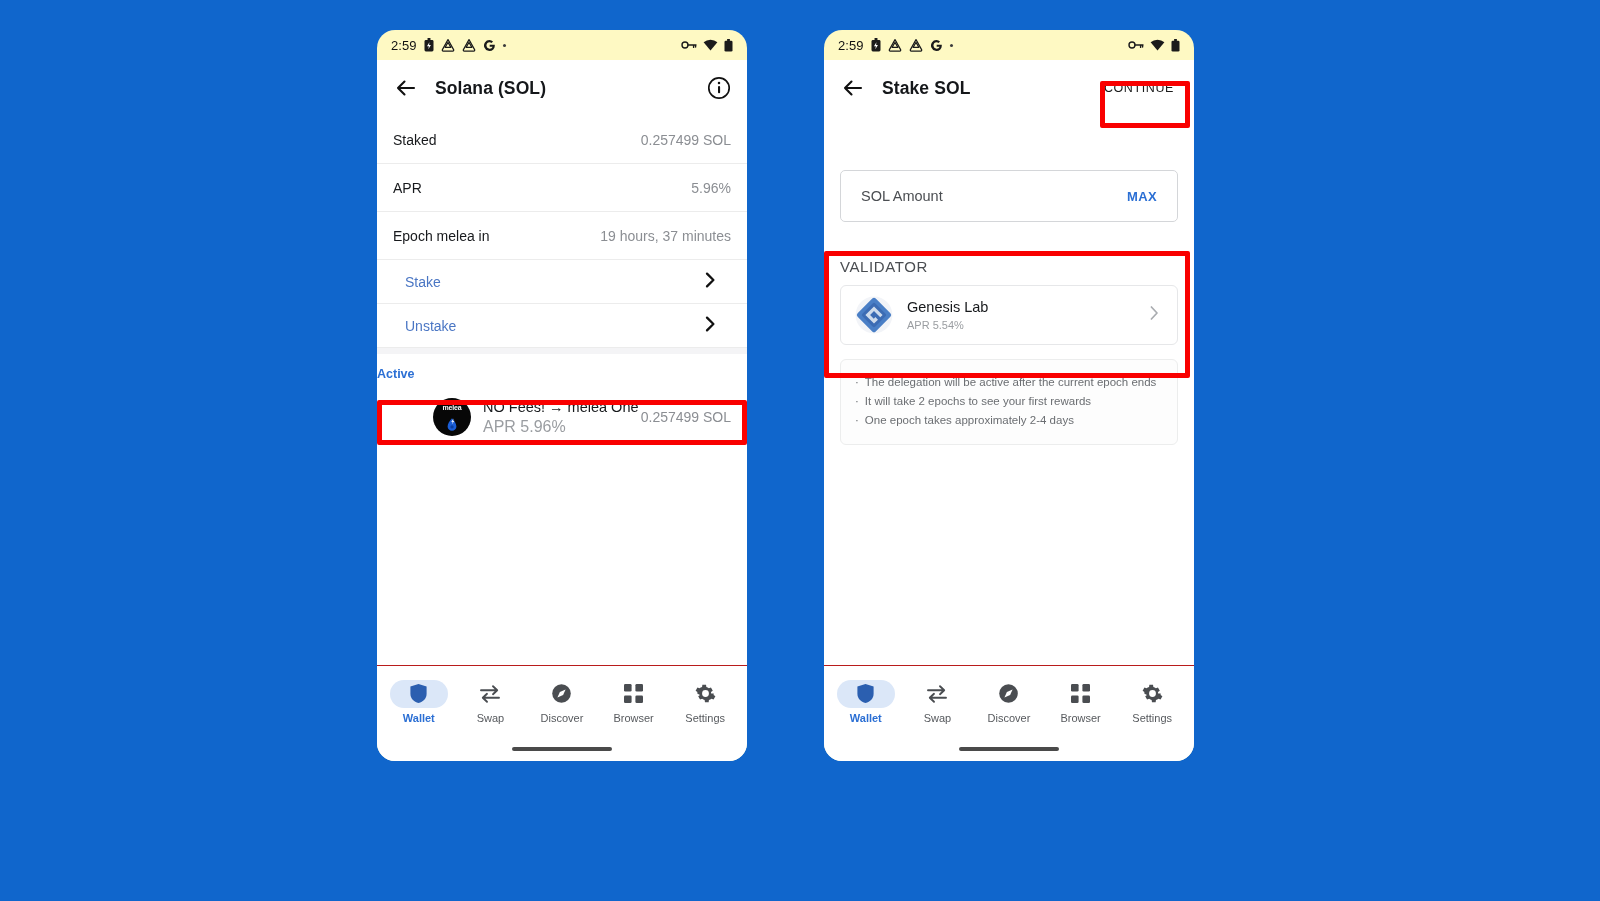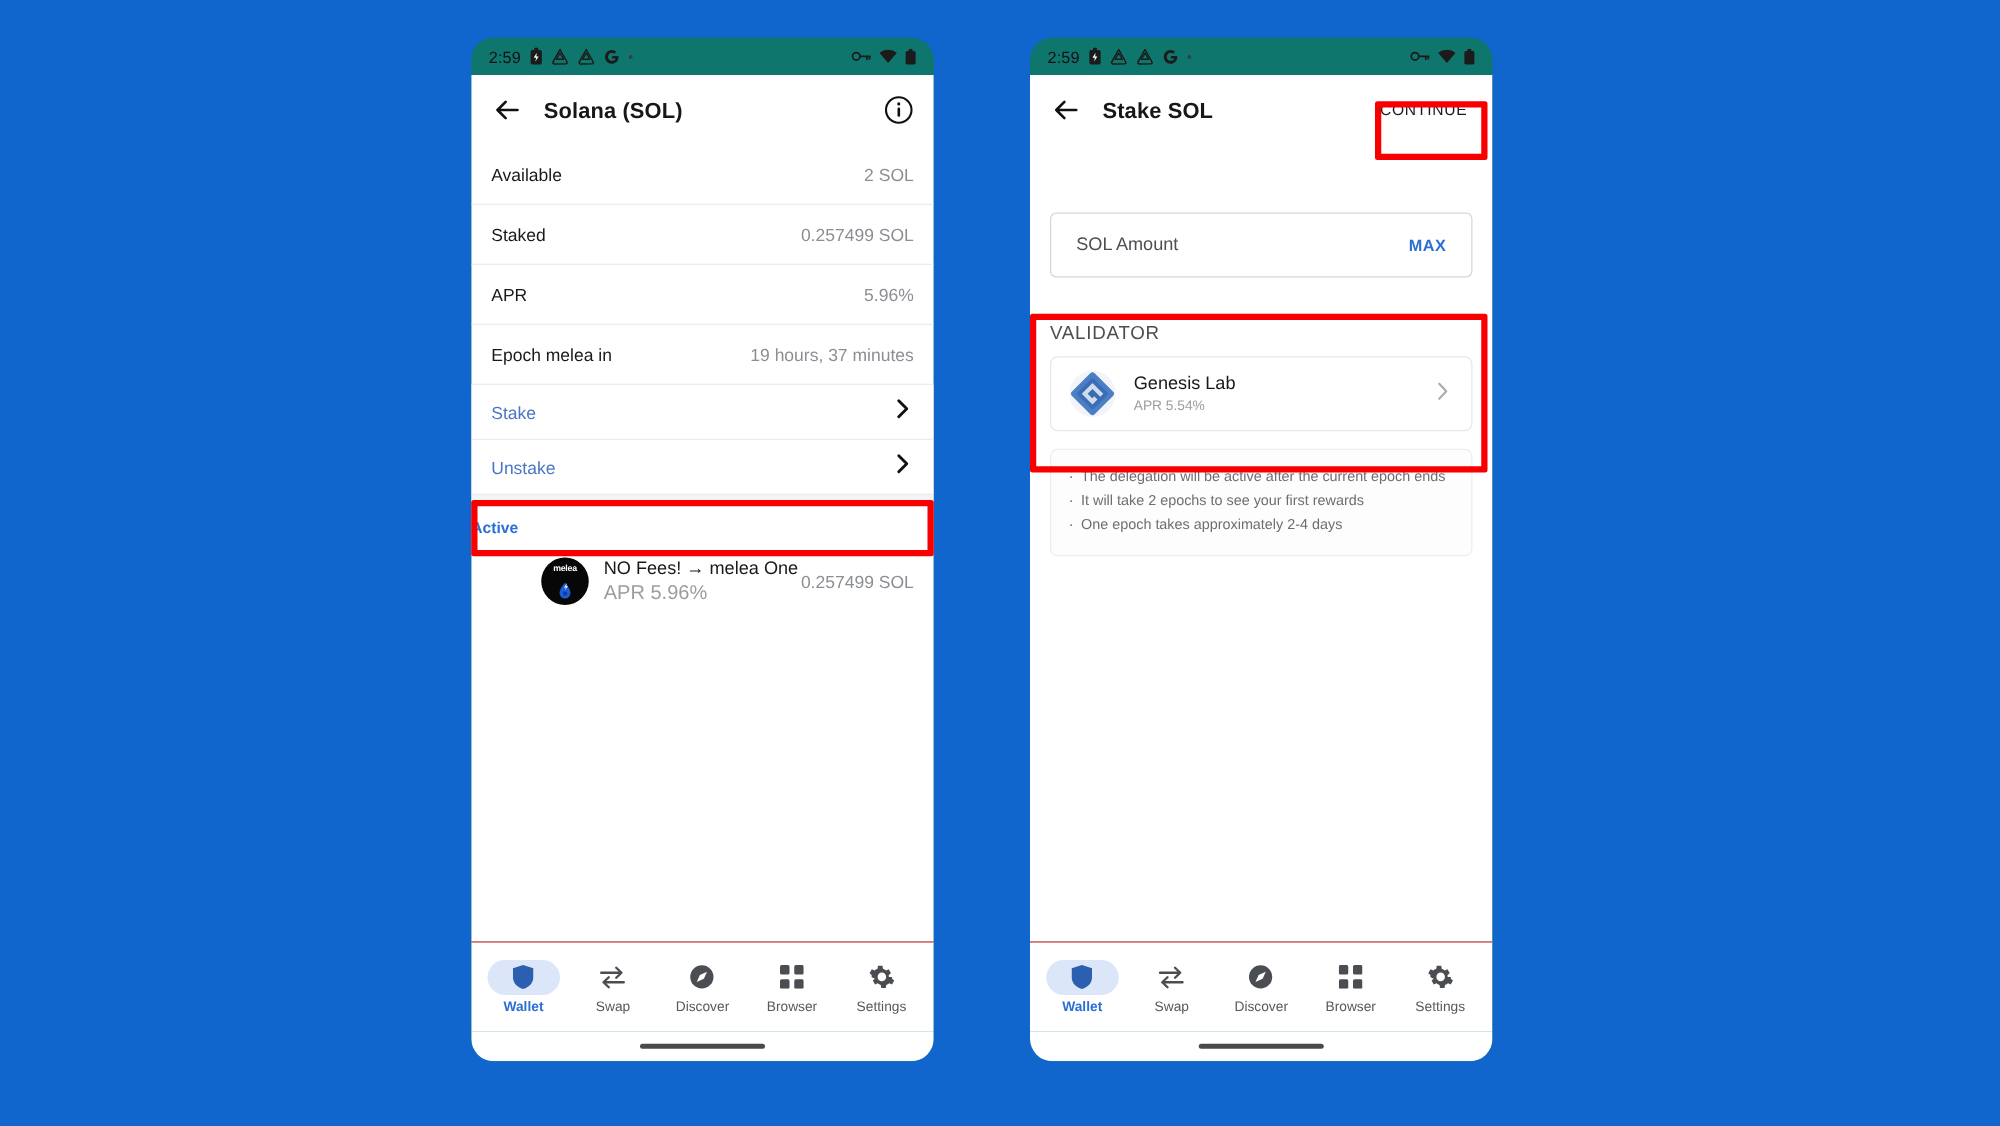--- a/index.html
+++ b/index.html
@@ -7,22 +7,22 @@
     width: 1600px; height: 901px;
     background: #1066cc;
     font-family: "Liberation Sans", sans-serif;
     overflow: hidden;
   }
   .stage { position: relative; width: 1600px; height: 901px; background: #1066cc; }
 
   
   .phone {
     position: absolute;
-    width: 370px; height: 819px;
-    background: #0f766e;
+    width: 370px; height: 731px;
+    background: #fef9c3;
     border-radius: 18px;
     overflow: hidden;
     display: flex; flex-direction: column;
   }
   #phone-left  { left: 377px; top: 30px; }
   #phone-right { left: 824px; top: 30px; }
 
   
   .statusbar {
     height: 30px; flex: 0 0 30px;
@@ -72,21 +72,21 @@
     border-bottom: 1px solid #ececec;
   }
   .kv-row.thick-top { border-top: 6px solid #f4f4f6; }
   .kv-key { font-size: 14px; color: #17191c; }
   .kv-val { margin-left: auto; font-size: 14px; color: #8b8e93; }
 
   
   .action-row {
     height: 44px;
     display: flex; align-items: center;
-    padding: 0 16px;
+    padding: 0 28px;
     border-bottom: 1px solid #ececec;
     background: #fff;
     cursor: pointer;
   }
   .action-label { font-size: 14px; color: #4a76c4; }
   .chev-strong { margin-left: auto; }
 
   
   .section-sep { height: 6px; background: #f4f4f6; }
   .active-title {
@@ -298,24 +298,20 @@
         <svg width="24" height="24" viewBox="0 0 24 24">
             <circle cx="12" cy="12" r="10.2" fill="none" stroke="#111" stroke-width="1.7"></circle>
             <circle cx="12" cy="7.1" r="1.25" fill="#111"></circle>
             <rect x="11" y="10" width="2.1" height="7.3" rx="1" fill="#111"></rect>
           </svg>
       </div>
     </div>
 
     <div class="screen-body">
 
-      <div class="kv-row">
-        <span class="kv-key">Available</span>
-        <span class="kv-val">2 SOL</span>
-      </div>
       <div class="kv-row">
         <span class="kv-key">Staked</span>
         <span class="kv-val">0.257499 SOL</span>
       </div>
 
       <div class="kv-row">
         <span class="kv-key">APR</span>
         <span class="kv-val">5.96%</span>
       </div>
       <div class="kv-row">

